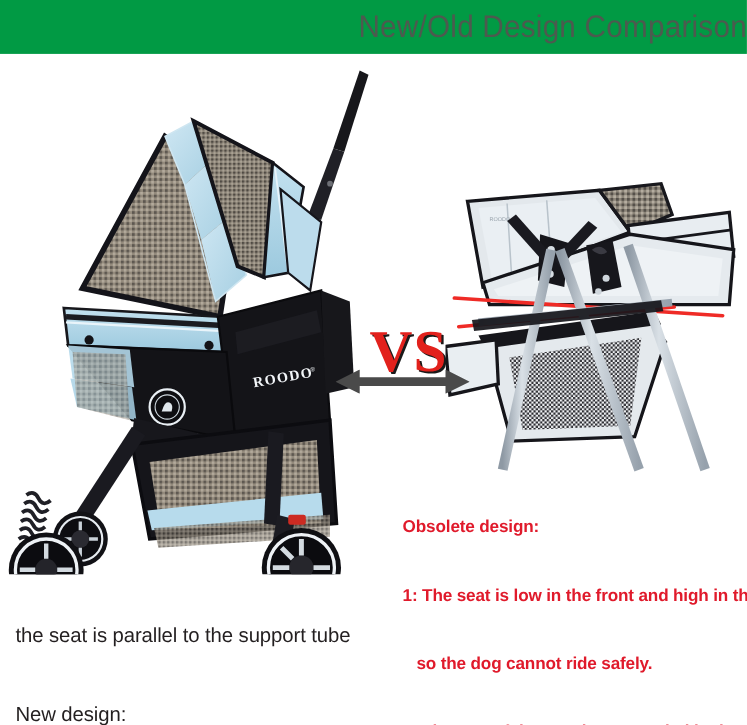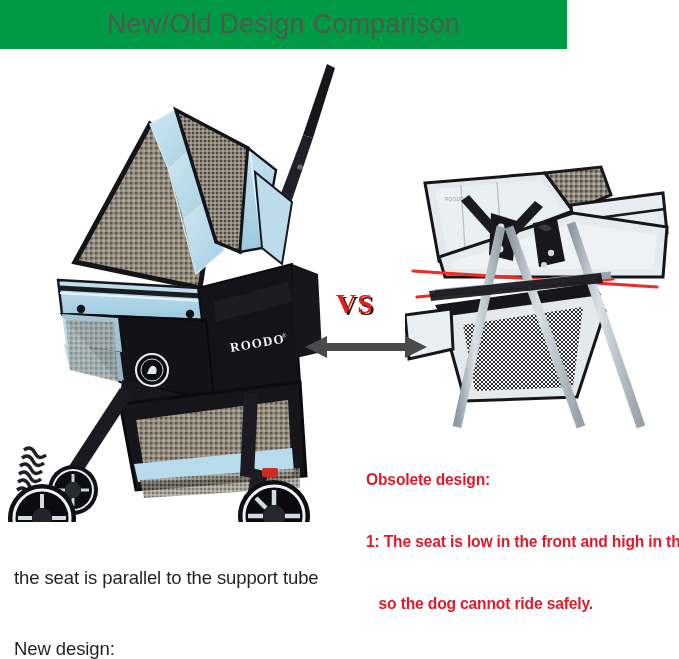--- a/index.html
+++ b/index.html
@@ -5,23 +5,23 @@
   html,body{margin:0;padding:0;background:#ffffff;}
   body{
     width:679px;height:659px;overflow:hidden;position:relative;
     font-family:"Liberation Sans","DejaVu Sans",sans-serif;
     -webkit-font-smoothing:antialiased;
   }
   .stage{position:absolute;inset:0;background:#fff;}
 
   
   .header-bar{
-    position:absolute;left:0;top:0;width:567px;height:49px;
+    position:absolute;left:0;top:0;width:679px;height:49px;
     background:#019a44;
-    display:flex;align-items:center;justify-content:center;
+    display:flex;align-items:center;justify-content:flex-end;
   }
   .header-title{
     font-size:27px;font-weight:400;letter-spacing:.2px;
     color:#4d5a4f;
     font-family:"Liberation Sans","DejaVu Sans",sans-serif;
     transform:scaleY(1.05);
     white-space:nowrap;
   }
 
   
@@ -33,21 +33,21 @@
   }
   .caption-old{
     left:366px;top:429px;
     font-size:15.6px;line-height:20.6px;color:#e01a2b;
     letter-spacing:-.15px;font-weight:600;
   }
 
   
   .vs-word{
     position:absolute;left:336px;top:288px;
-    font-size:28px;font-weight:700;color:#e2211c;
+    font-size:54px;font-weight:700;color:#e2211c;
     font-family:"Liberation Serif","DejaVu Serif",serif;
     text-shadow:2px 2px 0 #1a1a1a;
     letter-spacing:1px;
   }
   .arrow-wrap{position:absolute;left:305px;top:336px;width:122px;height:22px;}
 
   
   .panel{position:absolute;}
   .panel-left{left:0px;top:52px;width:345px;height:470px;}
   .panel-right{left:405px;top:165px;width:274px;height:265px;}

